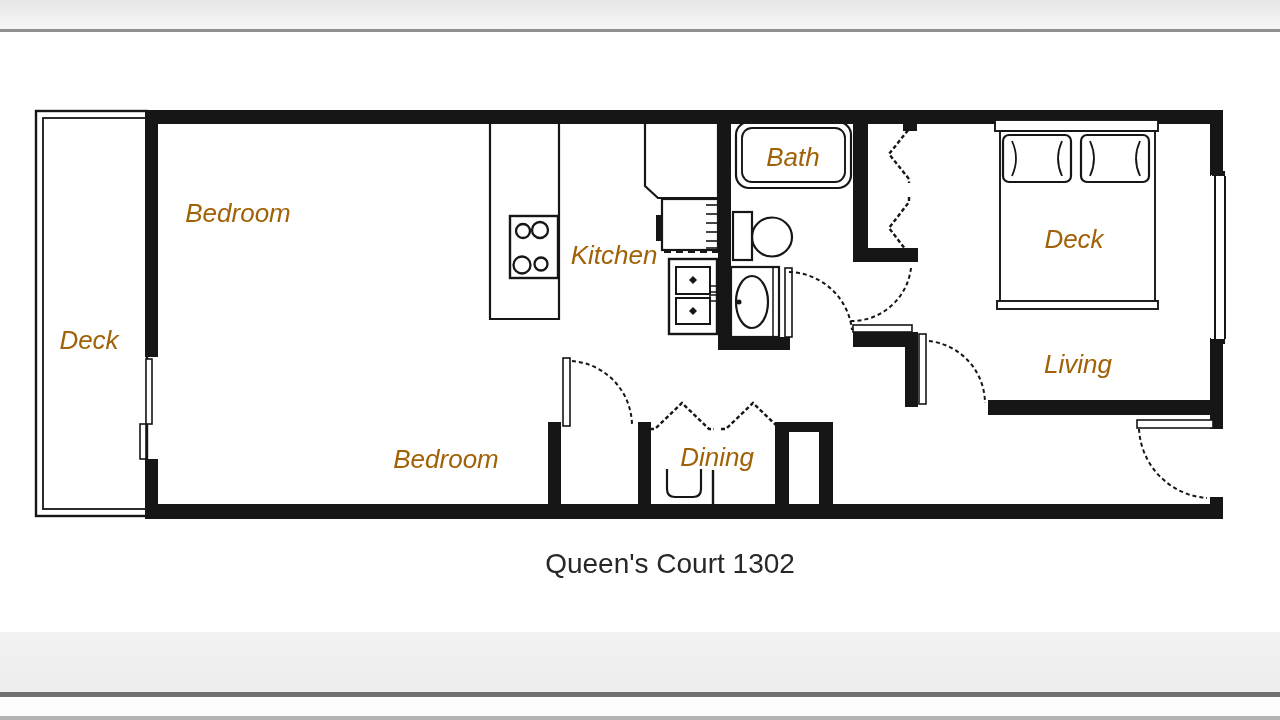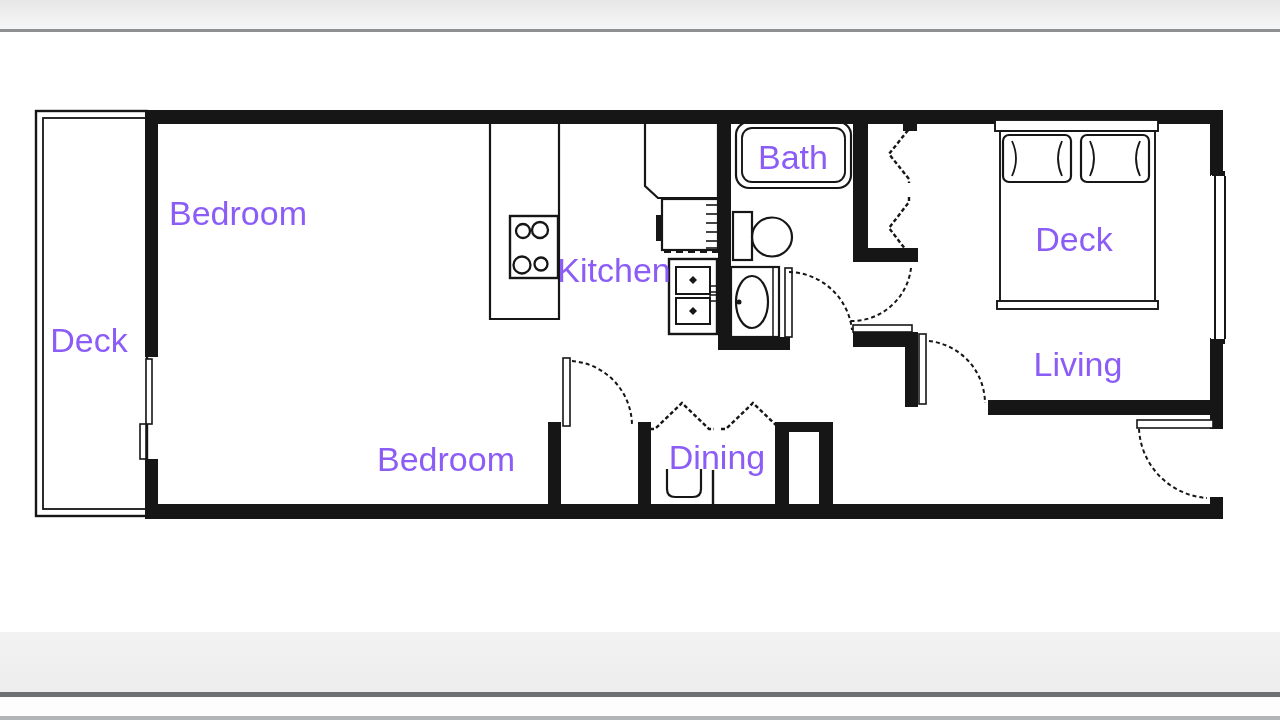--- a/index.html
+++ b/index.html
@@ -7,22 +7,22 @@
           font-family:"Liberation Sans", sans-serif;}
   .bar-top{position:absolute;left:0;top:0;width:1280px;height:29px;
            background:linear-gradient(180deg,#e7e7e8 0%,#f2f2f3 70%,#f6f6f6 100%);
            border-bottom:3px solid #8f9092;}
   .band-lower{position:absolute;left:0;top:632px;width:1280px;height:60px;
               background:linear-gradient(180deg,#f2f2f3 0%,#ededee 100%);}
   .line-dark{position:absolute;left:0;top:692px;width:1280px;height:5px;background:#6f7072;}
   .strip-white{position:absolute;left:0;top:697px;width:1280px;height:19px;background:#fdfdfd;}
   .strip-gray{position:absolute;left:0;top:716px;width:1280px;height:4px;background:#b3b4b6;}
   svg.plan{position:absolute;left:0;top:0;width:1280px;height:720px;}
-  .lbl{position:absolute;transform:translate(-50%,-50%);font-size:34px;color:#8b5cf6;
-       white-space:nowrap;letter-spacing:0px;}
+  .lbl{position:absolute;transform:translate(-50%,-50%);font-size:26px;color:#a16207;
+       white-space:nowrap;letter-spacing:0px;font-style:italic;}
   .title{position:absolute;transform:translate(-50%,-50%);font-size:28px;color:#272727;white-space:nowrap;}
 </style>
 </head>
 <body>
 
 <div class="screen">
 
   <div class="bar-top"></div>
 
   <svg class="plan" viewBox="0 0 1280 720" fill="none" stroke="#161616">
@@ -166,26 +166,27 @@
       <rect x="1211" y="175" width="16" height="164" fill="#ffffff" stroke="none"></rect>
       <path d="M1215,176 V339" stroke-width="2"></path>
       <path d="M1225,176 V339" stroke-width="2"></path>
       <rect x="1212" y="171" width="13" height="5" fill="#161616" stroke="none"></rect>
       <rect x="1212" y="339" width="13" height="5" fill="#161616" stroke="none"></rect>
     </g>
   </svg>
 
   <div class="lbl" style="left:89px;top:340px">Deck</div>
   <div class="lbl" style="left:238px;top:213px">Bedroom</div>
-  <div class="lbl" style="left:614px;top:270px">Kitchen</div>
+  <div class="lbl" style="left:614px;top:255px">Kitchen</div>
   <div class="lbl" style="left:446px;top:459px">Bedroom</div>
   <div class="lbl" style="left:717px;top:457px">Dining</div>
   <div class="lbl" style="left:793px;top:157px">Bath</div>
   <div class="lbl" style="left:1078px;top:364px">Living</div>
   <div class="lbl" style="left:1074px;top:239px">Deck</div>
 
+  <div class="title" style="left:670px;top:564px">Queen's Court 1302</div>
 
   <div class="band-lower"></div>
   <div class="line-dark"></div>
   <div class="strip-white"></div>
   <div class="strip-gray"></div>
 
 </div>
 
 </body></html>

